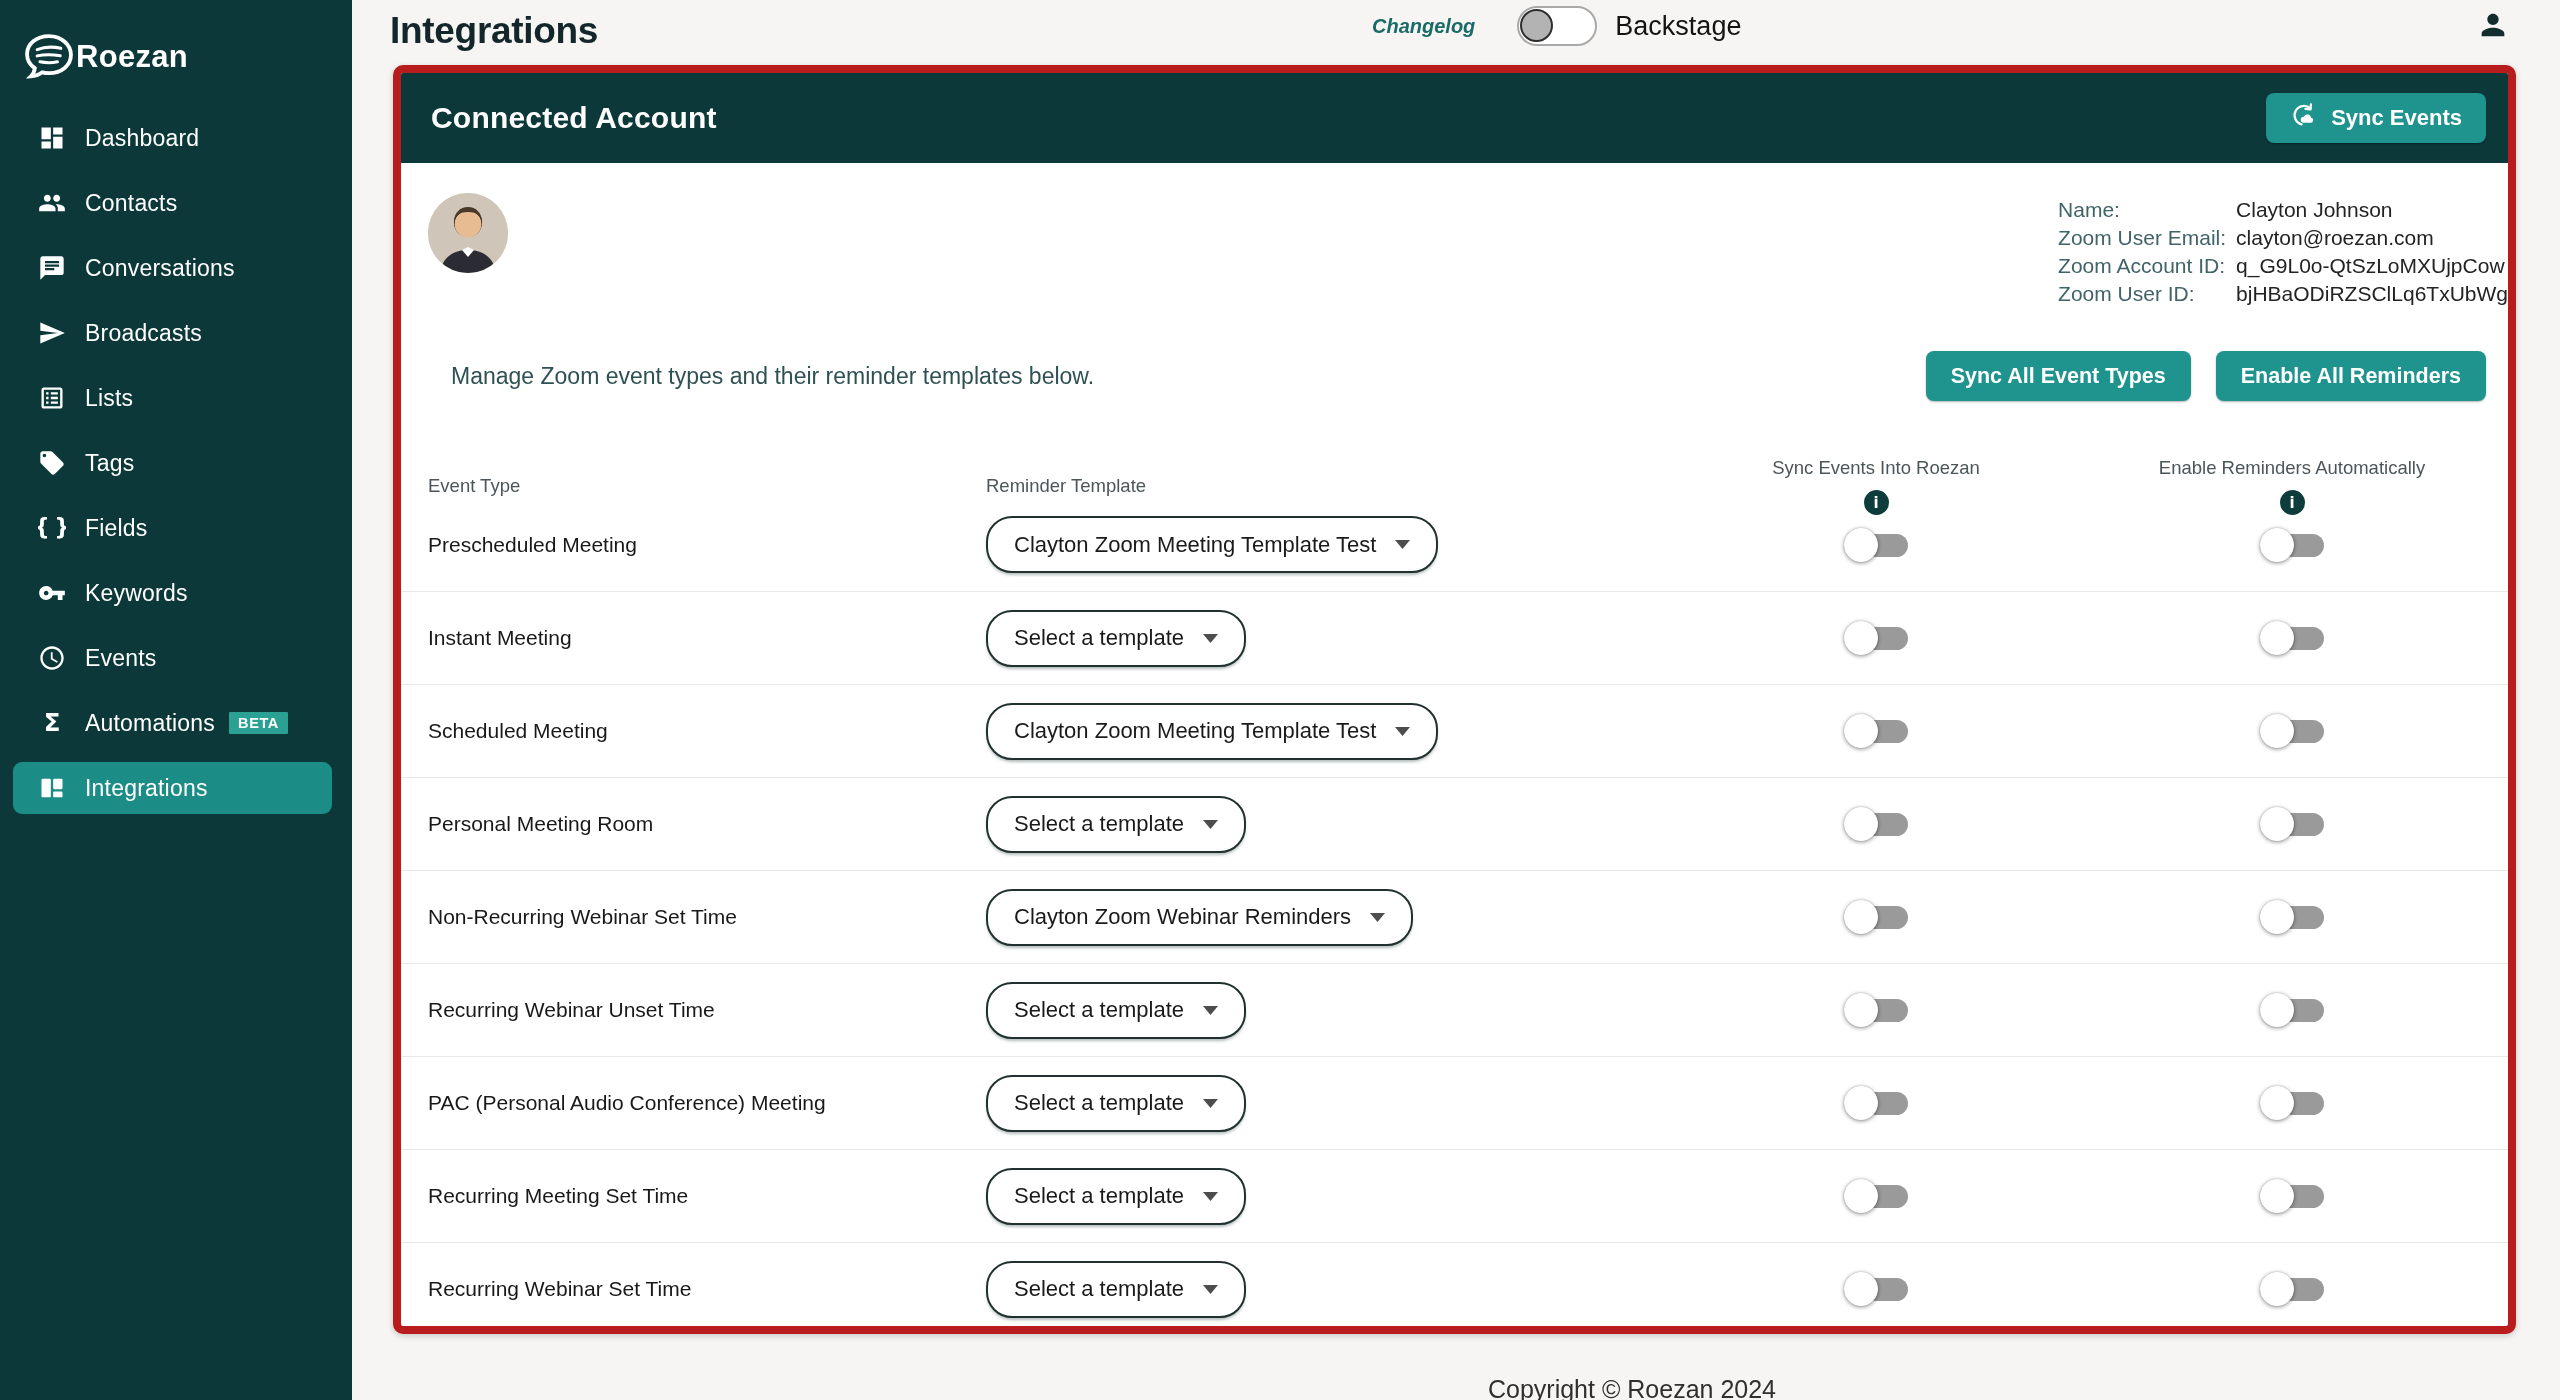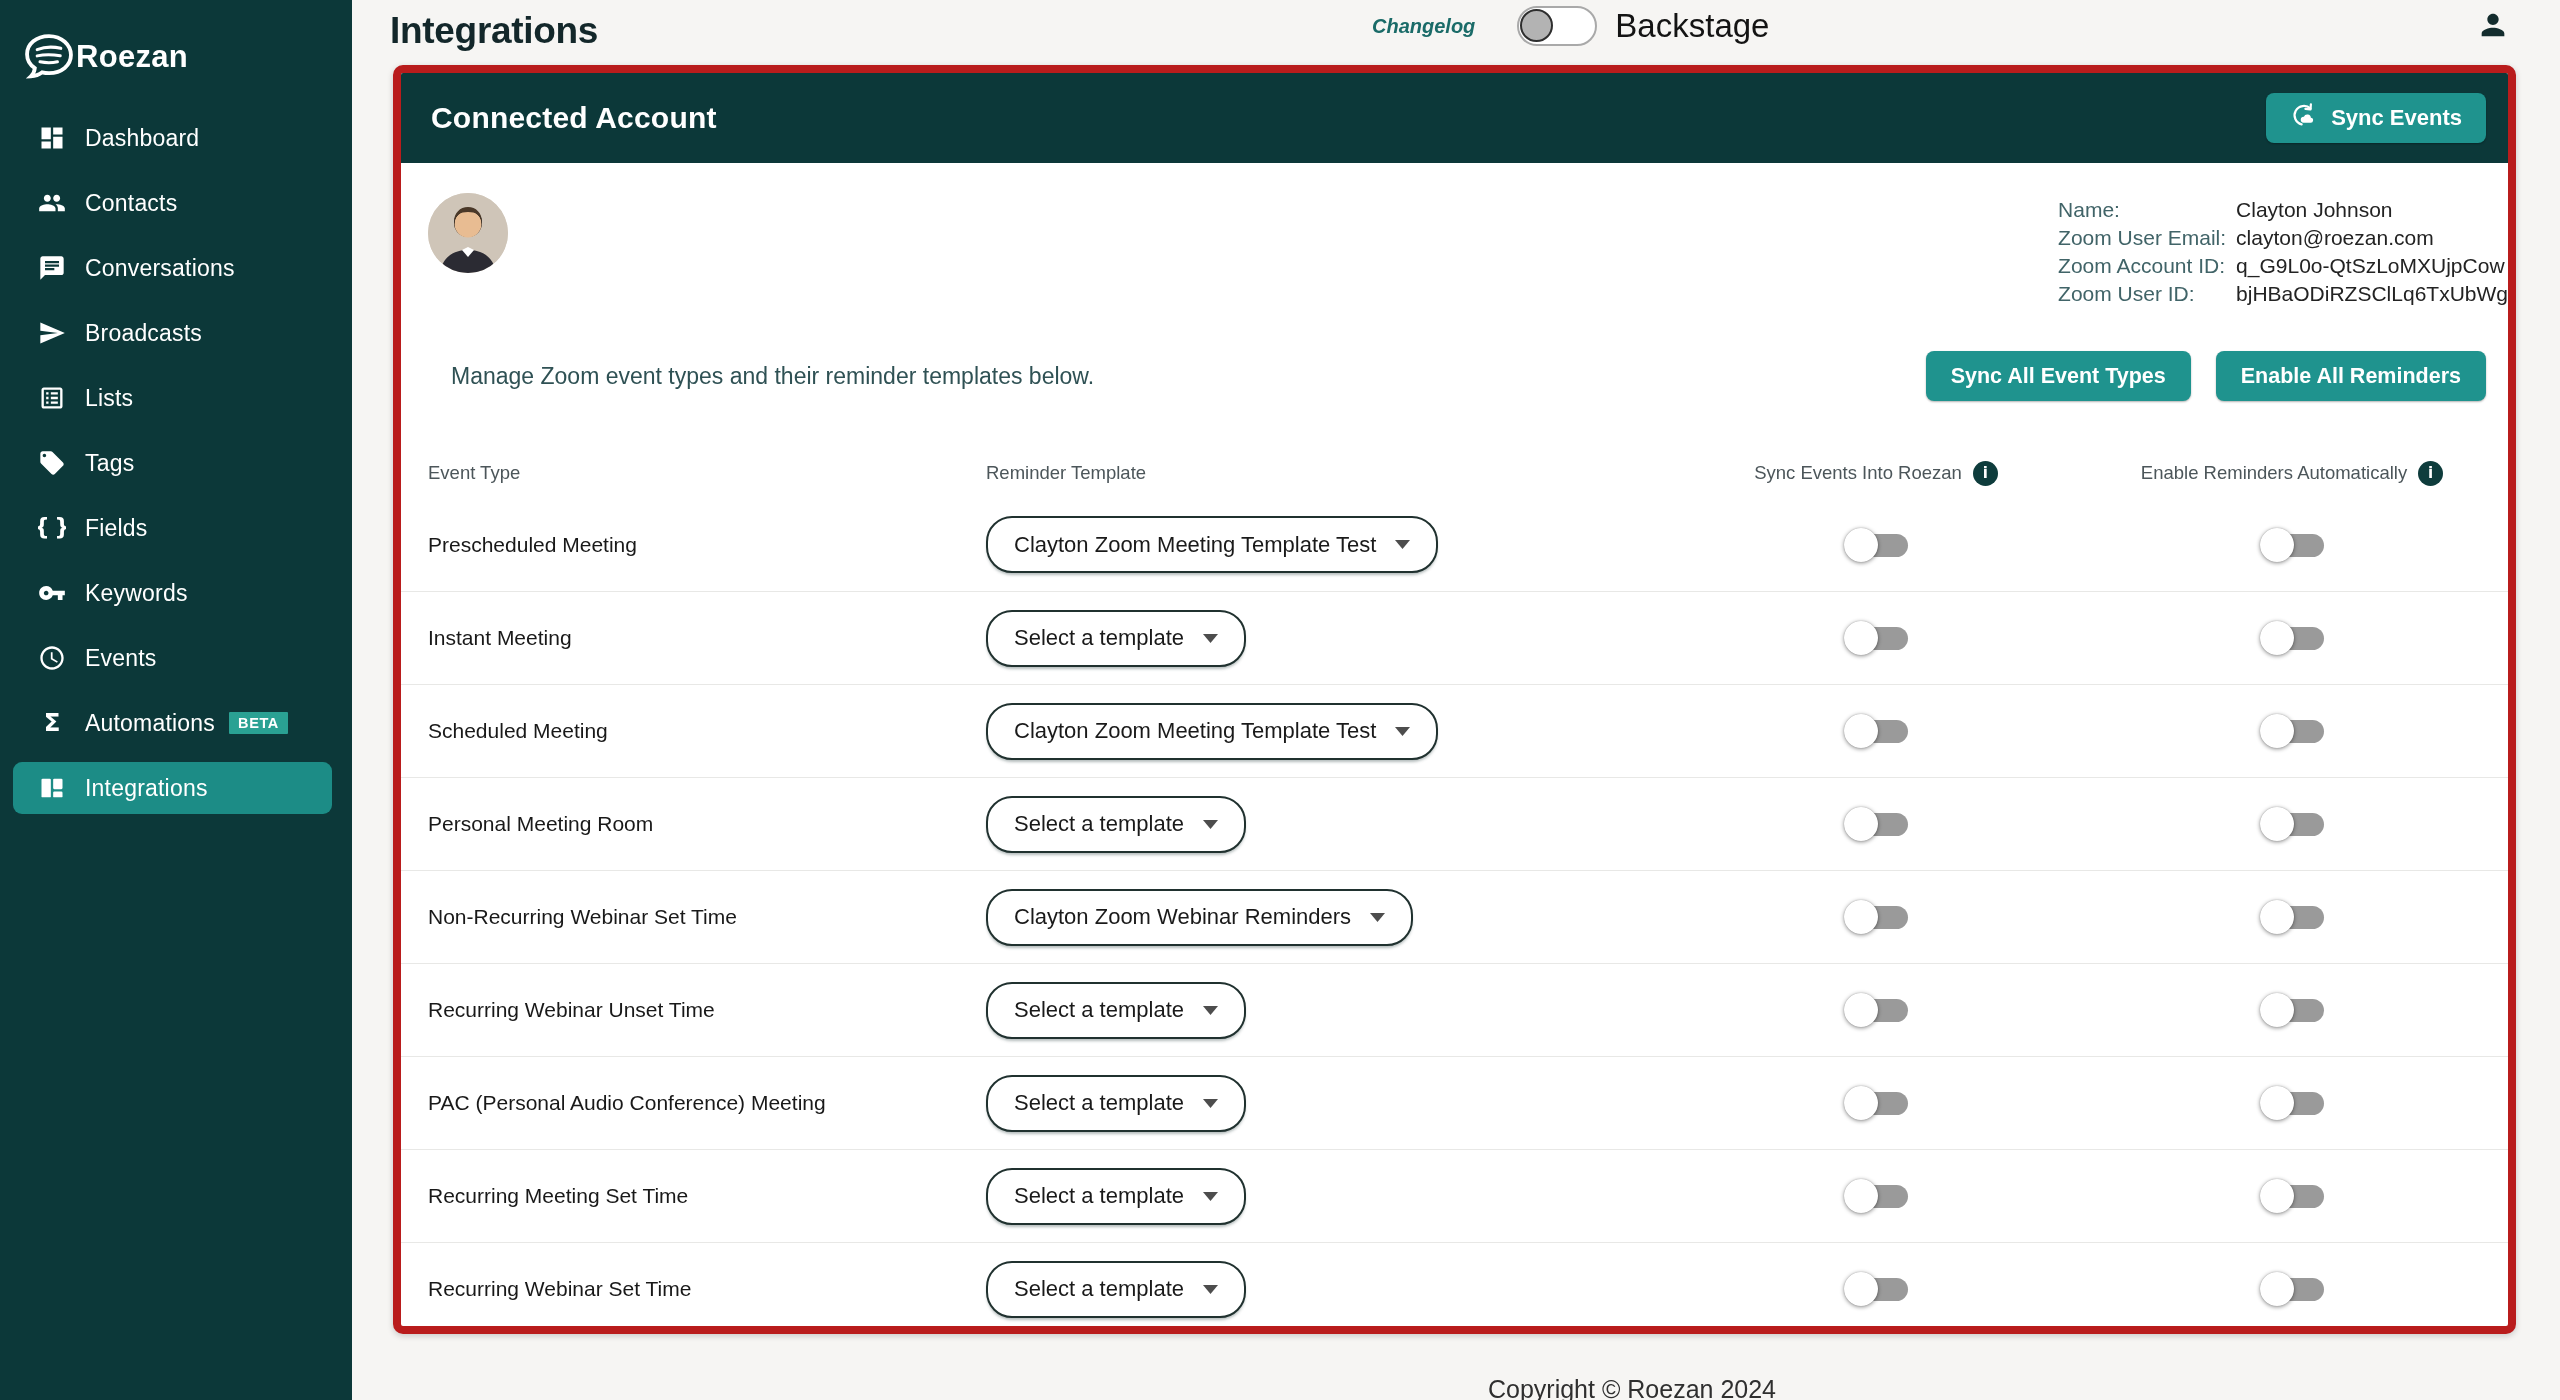--- a/index.html
+++ b/index.html
@@ -39,21 +39,21 @@
   .header-controls { position:absolute; left:1020px; top:6px; display:flex; align-items:center; }
   .changelog { font-style:italic; color:#1a6b68; font-size:20px; font-weight:600; cursor:pointer; }
   .pill-toggle {
     width:80px; height:40px; border:2.5px solid #a9a9a9; background:#fff; border-radius:21px;
     margin-left:42px; position:relative; cursor:pointer;
   }
   .pill-knob {
     position:absolute; left:1px; top:1px; width:33px; height:33px; border-radius:50%;
     background:#b3b3b3; border:2.5px solid #2e2e2e;
   }
-  .backstage-label { margin-left:18px; font-size:33px; color:#141414; }
+  .backstage-label { margin-left:18px; font-size:27px; color:#141414; }
   .account-icon { position:absolute; right:50px; top:8px; width:34px; height:34px; color:#132c2d; cursor:pointer; }
   .account-icon svg { width:100%; height:100%; }
   
   .card {
     position:absolute; left:41px; top:65px; width:2123px; height:1269px;
     background:#fff; border:8px solid #b91c1c; border-radius:10px; overflow:hidden;
     box-shadow:0 2px 6px rgba(0,0,0,.18);
   }
   .card-header {
     height:90px; background:#0c3839; display:flex; align-items:center;
@@ -78,21 +78,21 @@
   
   .manage-row { display:flex; align-items:center; margin:42px 22px 0 50px; height:52px; }
   .manage-text { font-size:23px; color:#2f5154; }
   .manage-buttons { margin-left:auto; display:flex; gap:25px; }
   .manage-buttons .teal-btn { height:50px; padding:0 25px; font-size:21.5px; }
   
   .trow { display:grid; grid-template-columns:585px 690px 400px 1fr; align-items:center; }
   .thead { margin-top:55px; height:32px; }
   .th { font-size:18.5px; color:#4c565a; }
   .cell-1 { padding-left:27px; }
-  .cell-c { display:flex; align-items:center; justify-content:center; gap:11px; }
+  .cell-c { display:flex; align-items:center; justify-content:center; gap:11px;flex-direction:column; }
   .info-icon {
     width:25px; height:25px; border-radius:50%; background:#0e3c3c; color:#fff;
     display:inline-flex; align-items:center; justify-content:center;
     font-size:15px; font-weight:700; font-family:"DejaVu Sans",sans-serif; cursor:pointer;
   }
   .rows { margin-top:9px; }
   .erow { height:93px; }
   .erow + .erow { border-top:1px solid #e8e8e6; }
   .event-label { font-size:21px; color:#191919; }
   .dropdown {

